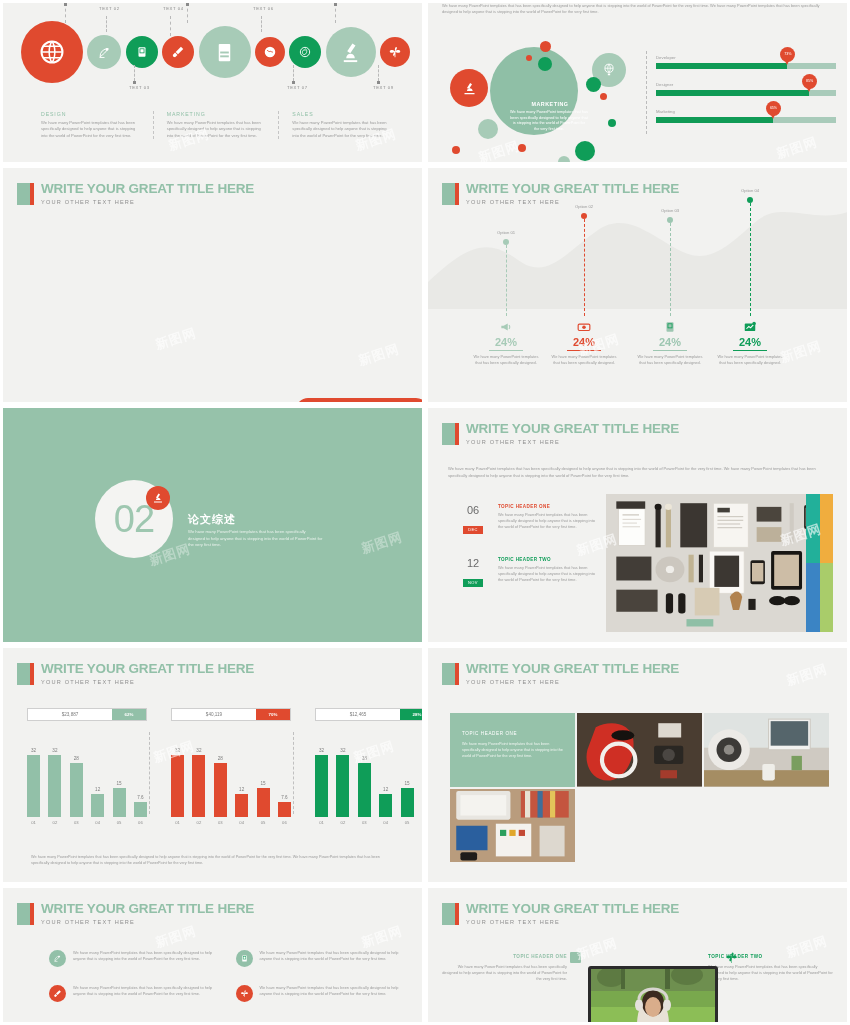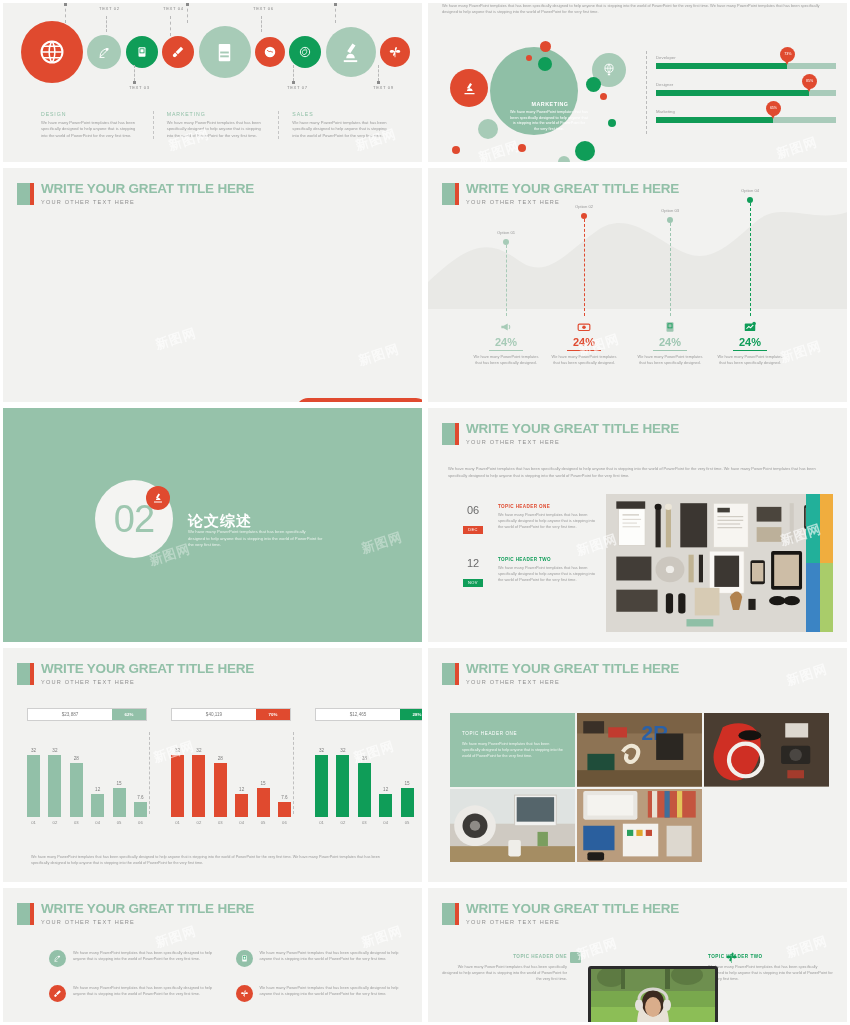--- a/index.html
+++ b/index.html
@@ -69,21 +69,21 @@
   .s4-pct { font-size: 11px; font-weight: bold; }
   .s4-rule { width: 34px; height: 1px; margin: 2px auto 3px; }
   .s4-txt { font-size: 3.9px; line-height: 5.8px; color: #9a9a9a; }
   .s4-icowrap { height: 18px; display: flex; align-items: center; justify-content: center; }
 
   
   .s5 { background: #96c2aa !important; }
   .s5-circle { position: absolute; left: 92px; top: 72px; width: 78px; height: 78px; border-radius: 50%; background: #f4f4f2; display: flex; align-items: center; justify-content: center; }
   .s5-num { font-size: 38px; color: #9ec7b0; font-weight: 300; line-height: 1; letter-spacing: -1px; }
   .s5-badge { position: absolute; left: 143px; top: 78px; width: 24px; height: 24px; border-radius: 50%; background: #e04a2f; display: flex; align-items: center; justify-content: center; }
-  .s5-t { position: absolute; left: 185px; top: 104px; font-size: 15px; color: #ffffff; font-weight: bold; letter-spacing: 1px; }
+  .s5-t { position: absolute; left: 185px; top: 104px; font-size: 11px; color: #ffffff; font-weight: bold; letter-spacing: 1px; }
   .s5-b { position: absolute; left: 185px; top: 121px; width: 135px; font-size: 4.2px; line-height: 6.6px; color: #e9f2ec; }
 
   
   .s6-para { position: absolute; left: 20px; right: 20px; top: 58px; font-size: 4px; line-height: 6.6px; color: #9a9a9a; }
   .s6-left { position: absolute; left: 28px; top: 96px; width: 145px; }
   .s6-ev { display: flex; margin-bottom: 22px; }
   .s6-date { width: 34px; text-align: center; flex: 0 0 34px; }
   .s6-d { font-size: 11px; color: #6b6b6b; line-height: 13px; }
   .s6-m { display: inline-block; margin-top: 3px; padding: 1.5px 5px; font-size: 4px; color: #fff; letter-spacing: 0.4px; }
   .s6-ct { font-size: 4.6px; font-weight: bold; letter-spacing: 0.4px; margin-bottom: 3px; }
@@ -676,33 +676,20 @@
           <div class="hdr-sub">YOUR OTHER TEXT  HERE</div>
         </div>
       </div>
       <div class="s8-grid">
         <div class="s8-cell s8-tile">
           <div class="s8-ct">TOPIC HEADER  ONE</div>
           <div class="s8-cb">We have many PowerPoint templates that has been specifically designed to help anyone that is stepping into the world of PowerPoint for the very first time.</div>
         </div>
         <div class="s8-cell">
           <svg width="100%" height="100%" viewBox="0 0 120 72" preserveAspectRatio="none">
-            <rect width="120" height="72" fill="#8d7354"></rect>
-              <rect y="0" width="120" height="20" fill="#7b6245"></rect>
-            <rect x="6" y="8" width="20" height="12" fill="#3a3027"></rect>
-              <rect x="30" y="14" width="18" height="10" fill="#c13b2f"></rect>
-            <text x="62" y="26" font-size="20" fill="#2a61a8" font-family="Liberation Sans, sans-serif" font-weight="bold">2R</text>
-            <path d="M44 38c6-10 18-6 14 4s-14 6-10-2" fill="none" stroke="#efe7d5" stroke-width="4"></path>
-            <rect x="10" y="40" width="26" height="18" fill="#1f4d3a"></rect>
-              <rect x="76" y="20" width="26" height="26" fill="#2b2722"></rect>
-            <rect x="0" y="56" width="120" height="16" fill="#6b5538"></rect>
-          </svg>
-        </div>
-        <div class="s8-cell">
-          <svg width="100%" height="100%" viewBox="0 0 120 72" preserveAspectRatio="none">
             <rect width="120" height="72" fill="#4a3d31"></rect>
             <path d="M18 14c14-8 34-4 36 12s-6 38-22 40-26-14-22-30z" fill="#cf2f24"></path>
             <ellipse cx="44" cy="22" rx="11" ry="5" fill="#15120f"></ellipse>
             <circle cx="40" cy="46" r="16" fill="none" stroke="#f2f0ec" stroke-width="4"></circle>
             <rect x="78" y="10" width="22" height="14" fill="#ddd8cf"></rect>
             <rect x="74" y="32" width="28" height="18" rx="2" fill="#2a2723"></rect>
               <circle cx="88" cy="41" r="6" fill="#4a4642"></circle>
             <rect x="80" y="56" width="16" height="8" fill="#a33b2c"></rect>
           </svg>
         </div>

